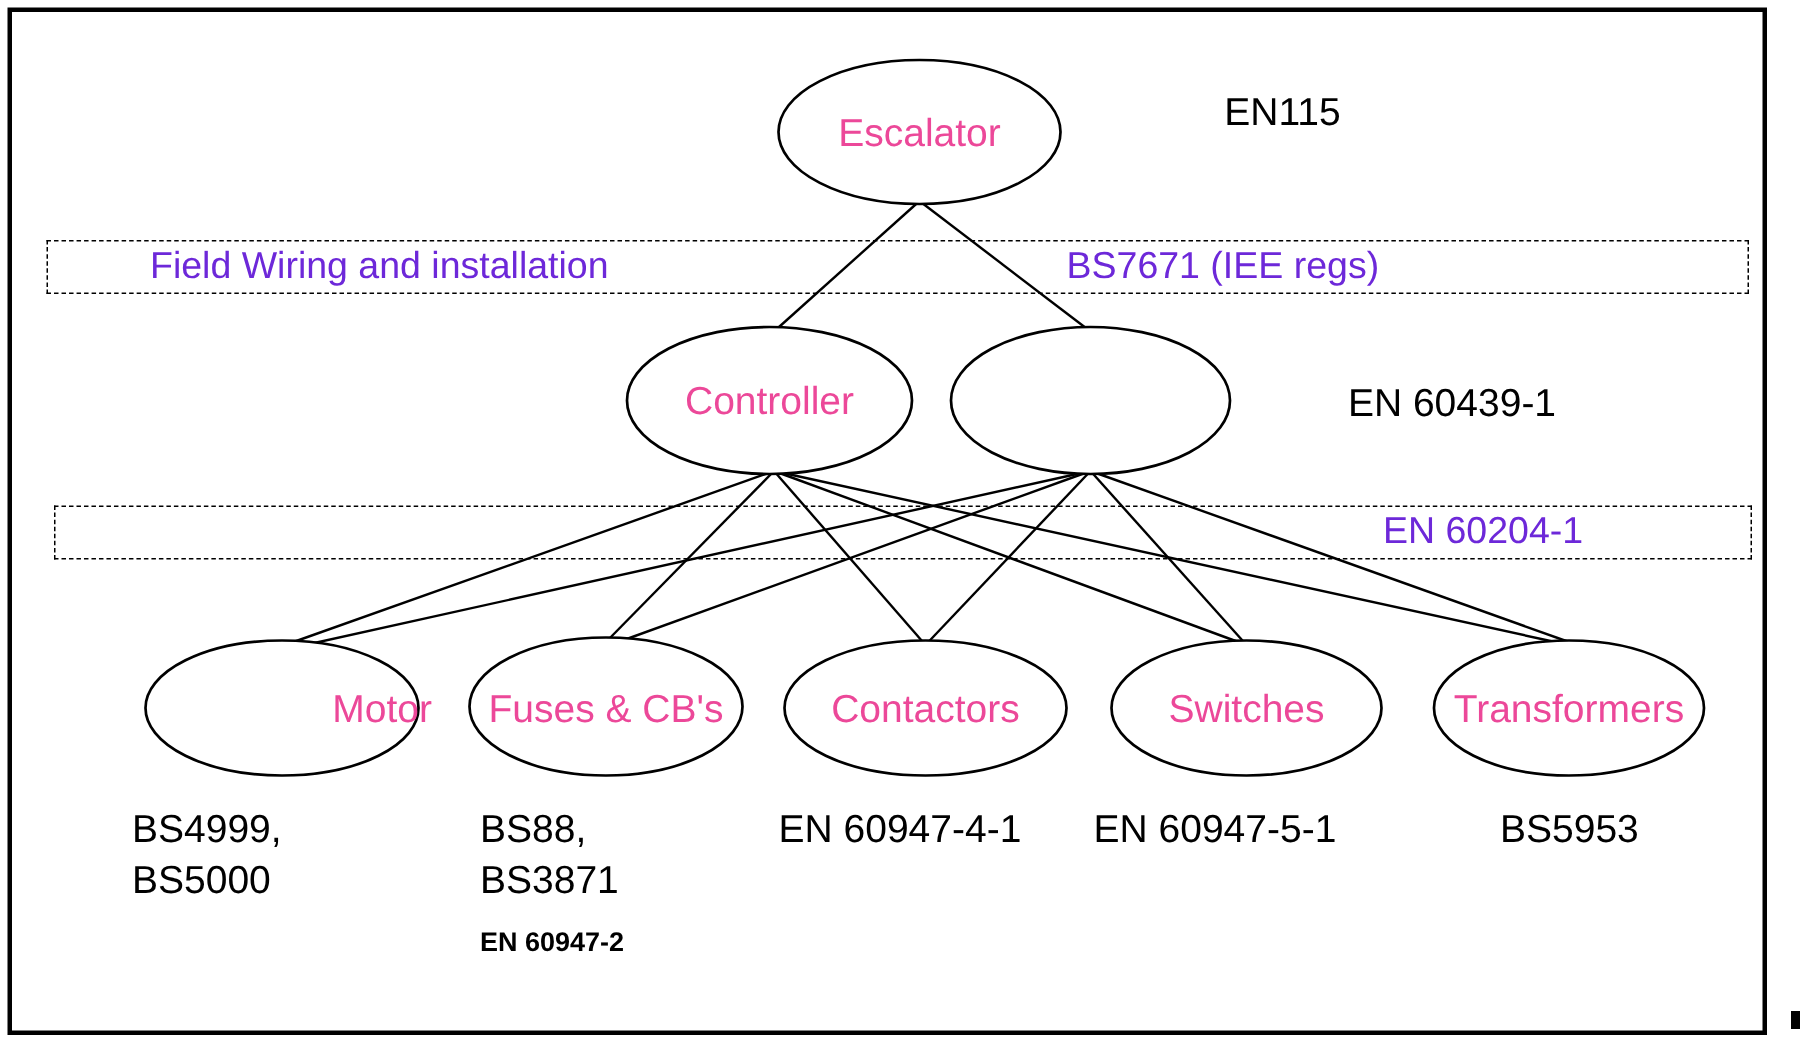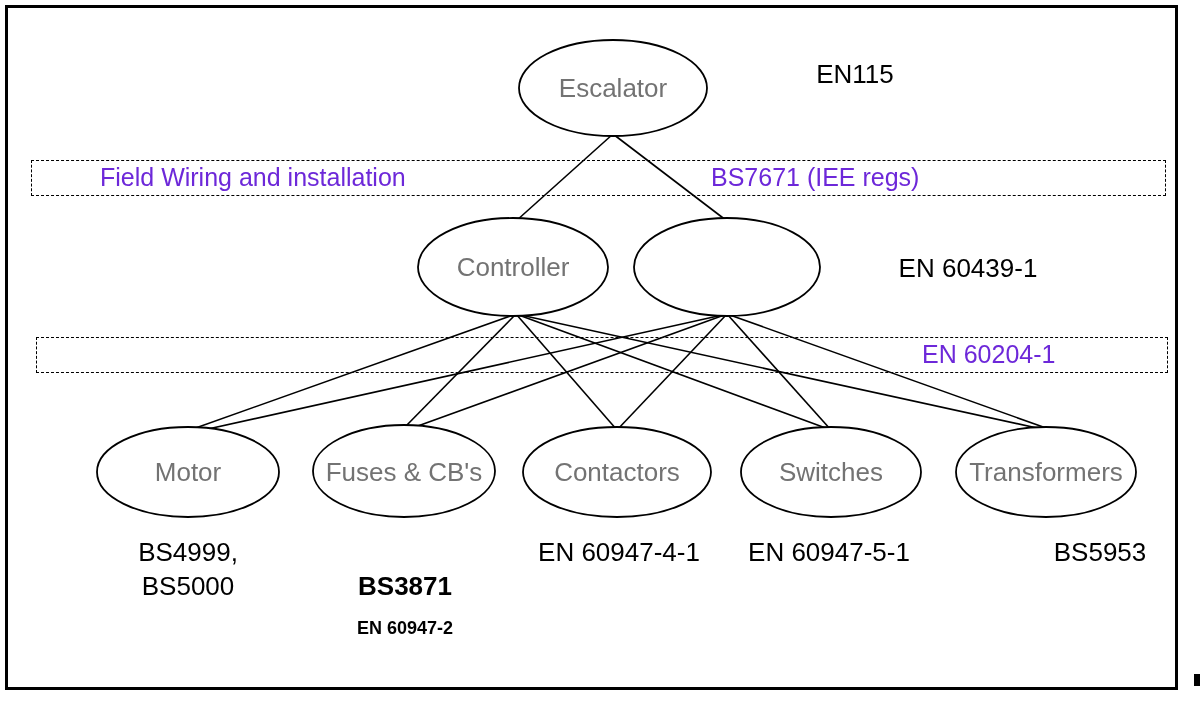--- a/index.html
+++ b/index.html
@@ -43,32 +43,32 @@
   .band-label {
     position: absolute;
     font-size: 25px;
     color: #6d28d9;
     white-space: nowrap;
     line-height: 1;
   }
   .node-label {
     position: absolute;
     font-size: 26px;
-    color: #737373;
+    color: #ec4899;
     white-space: nowrap;
     text-align: center;
     line-height: 1;
   }
   .std-label {
     position: absolute;
     font-size: 26px;
     color: #000000;
     white-space: nowrap;
     line-height: 1.15;
-    text-align: center;
+    text-align: left;
   }
   .std-label.small {
     font-size: 18px;
   }
   .corner-tick {
     position: absolute;
     background: #000000;
   }
 </style>
 </head>
@@ -117,30 +117,31 @@
   <div class="band-label" style="left:711px; top:165px;">BS7671 (IEE regs)</div>
 
   <div class="band-label" style="left:922px; top:342px;">EN 60204-1</div>
 
   <div class="node-label" style="left:513px; top:75px; width:200px;">Escalator</div>
   <div class="std-label" style="left:705px; top:60px; width:300px; text-align:center;">EN115</div>
 
   <div class="node-label" style="left:413px; top:254px; width:200px;">Controller</div>
   <div class="std-label" style="left:818px; top:254px; width:300px; text-align:center;">EN 60439-1</div>
 
-  <div class="node-label" style="left:88px; top:459px; width:200px;">Motor</div>
+  <div class="node-label" style="left:88px; top:459px; width:200px;text-align:right;">Motor</div>
   <div class="node-label" style="left:304px; top:459px; width:200px;">Fuses &amp; CB's</div>
   <div class="node-label" style="left:517px; top:459px; width:200px;">Contactors</div>
   <div class="node-label" style="left:731px; top:459px; width:200px;">Switches</div>
   <div class="node-label" style="left:946px; top:459px; width:200px;">Transformers</div>
 
   <div class="std-label" style="left:88px; top:538px; width:200px;">BS4999,</div>
   <div class="std-label" style="left:88px; top:572px; width:200px;">BS5000</div>
 
-  <div class="std-label" style="left:320px; top:572px; width:170px;font-weight:bold;">BS3871</div>
+  <div class="std-label" style="left:320px; top:538px; width:170px;">BS88,</div>
+  <div class="std-label" style="left:320px; top:572px; width:170px;">BS3871</div>
   <div class="std-label small" style="left:320px; top:618px; width:170px;font-weight:bold;">EN 60947-2</div>
 
   <div class="std-label" style="left:519px; top:538px; width:200px;">EN 60947-4-1</div>
   <div class="std-label" style="left:729px; top:538px; width:200px;">EN 60947-5-1</div>
   <div class="std-label" style="left:1000px; top:538px; width:200px;">BS5953</div>
 
   <div class="corner-tick" style="left:1194px; top:674px; width:6px; height:12px;"></div>
 </div>
 
 </body></html>

